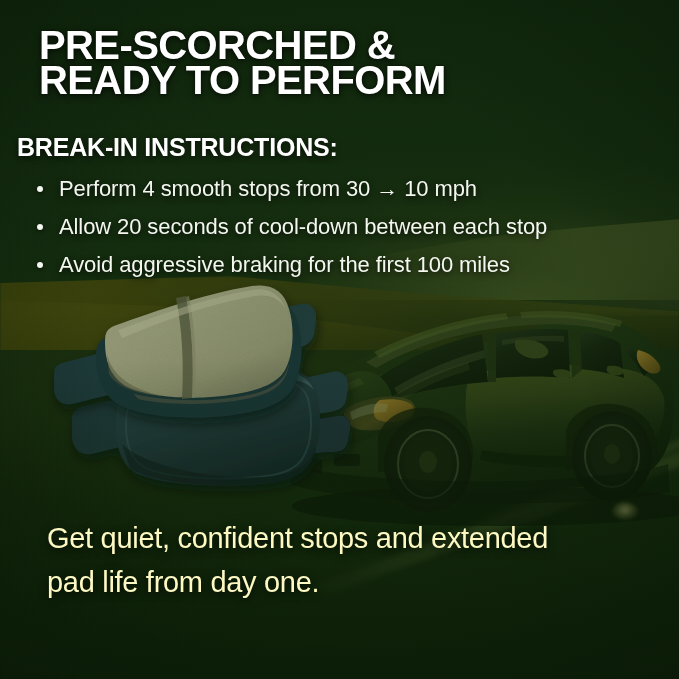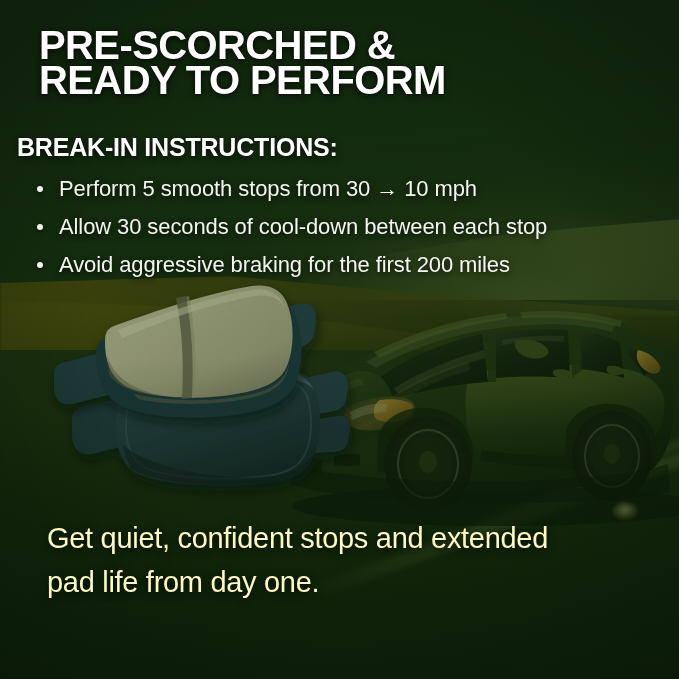--- a/index.html
+++ b/index.html
@@ -389,29 +389,29 @@
   <div class="text-layer">
 
     <div class="headline">PRE-SCORCHED &amp;
 READY TO PERFORM</div>
 
     <div class="subhead">BREAK-IN INSTRUCTIONS:</div>
 
     <ul class="bullets">
       <li>
         <span class="dot"></span>
-        <span>Perform 5 smooth stops from 30 → 10 mph</span>
+        <span>Perform 4 smooth stops from 30 → 10 mph</span>
       </li>
       <li>
         <span class="dot"></span>
-        <span>Allow 30 seconds of cool-down between each stop</span>
+        <span>Allow 20 seconds of cool-down between each stop</span>
       </li>
       <li>
         <span class="dot"></span>
-        <span>Avoid aggressive braking for the first 200 miles</span>
+        <span>Avoid aggressive braking for the first 100 miles</span>
       </li>
     </ul>
 
     <div class="tagline">Get quiet, confident stops and extended
 pad life from day one.</div>
   </div>
 
 </div>
 
 </body></html>

